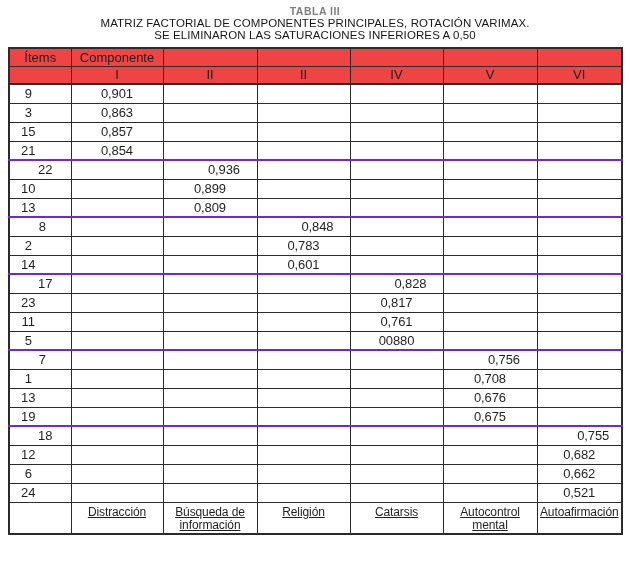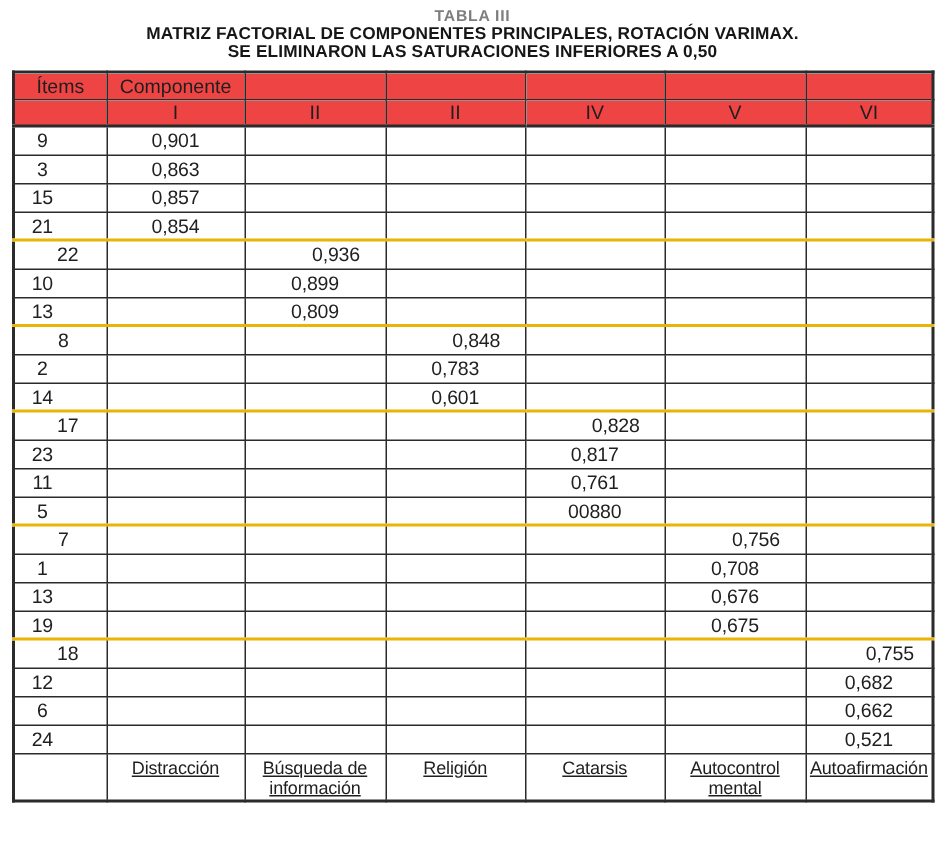--- a/index.html
+++ b/index.html
@@ -14,21 +14,21 @@
   }
   .page { width: 630px; height: 562px; overflow: hidden; }
 
   .titles { text-align: center; padding-top: 5px; }
   .title-line1 {
     font-size: 10.5px; line-height: 12px;
     color: #7e7e7e; letter-spacing: 0.5px; font-weight: bold;
   }
   .title-line2, .title-line3 {
     font-size: 11.5px; line-height: 12px;
-    color: #161616; letter-spacing: 0.1px; font-weight: bold;
+    color: #161616; letter-spacing: 0.1px; font-weight: normal;
   }
 
   table.factor-table {
     border-collapse: collapse;
     table-layout: fixed;
     width: 613px;
     margin: 6px 0 0 8px;
     border: 2px solid #2b2b2b;
   }
   .factor-table th, .factor-table td {
@@ -58,21 +58,21 @@
   tbody tr { height: 19px; }
   tbody td {
     font-size: 13px;
     text-align: center;
     padding: 0;
     letter-spacing: -0.1px;
   }
   tbody td.item-cell {
     padding-right: 24px; 
   }
-  tbody tr.group-start td { border-top: 2px solid #eab308; padding-left: 28px; }
+  tbody tr.group-start td { border-top: 2px solid #6d28d9; padding-left: 28px; }
 
   tfoot tr { height: 31px; text-decoration: underline; }
   tfoot td {
     border-top: 2px solid #2b2b2b;
     font-size: 12px;
     letter-spacing: -0.1px;
     text-align: center;
     vertical-align: top;
     line-height: 13.5px;
     padding: 3px 1px 0 1px;

